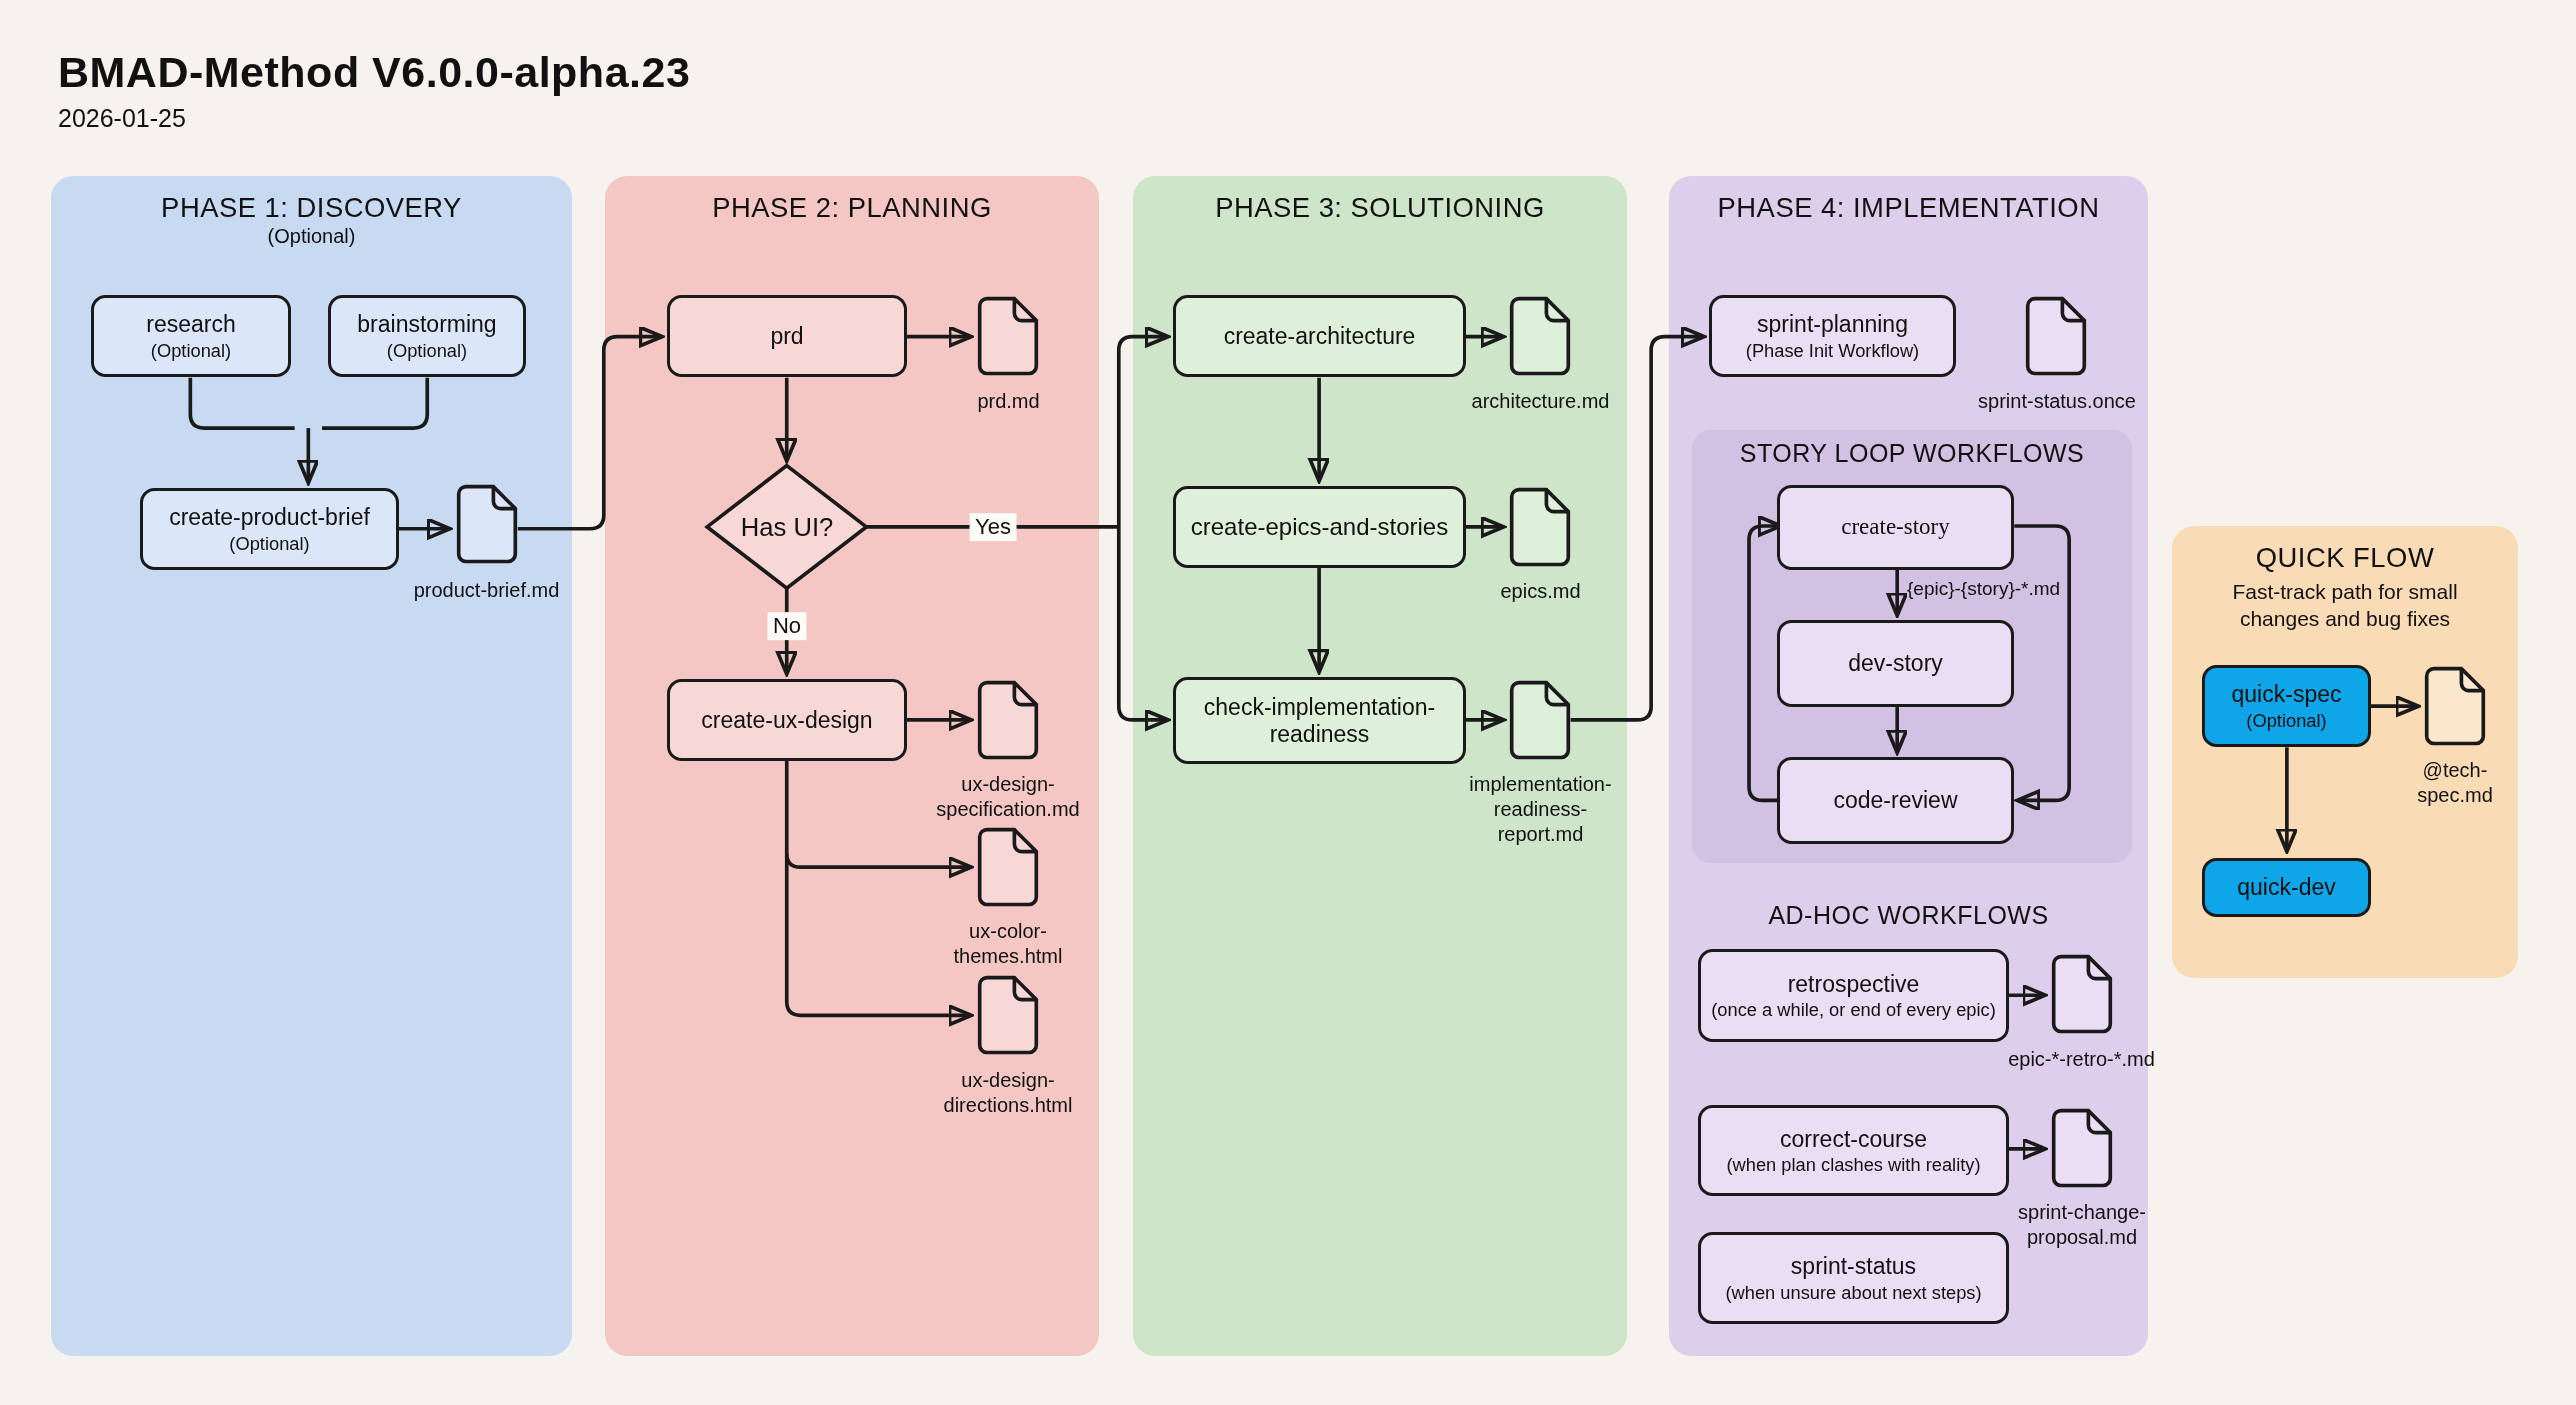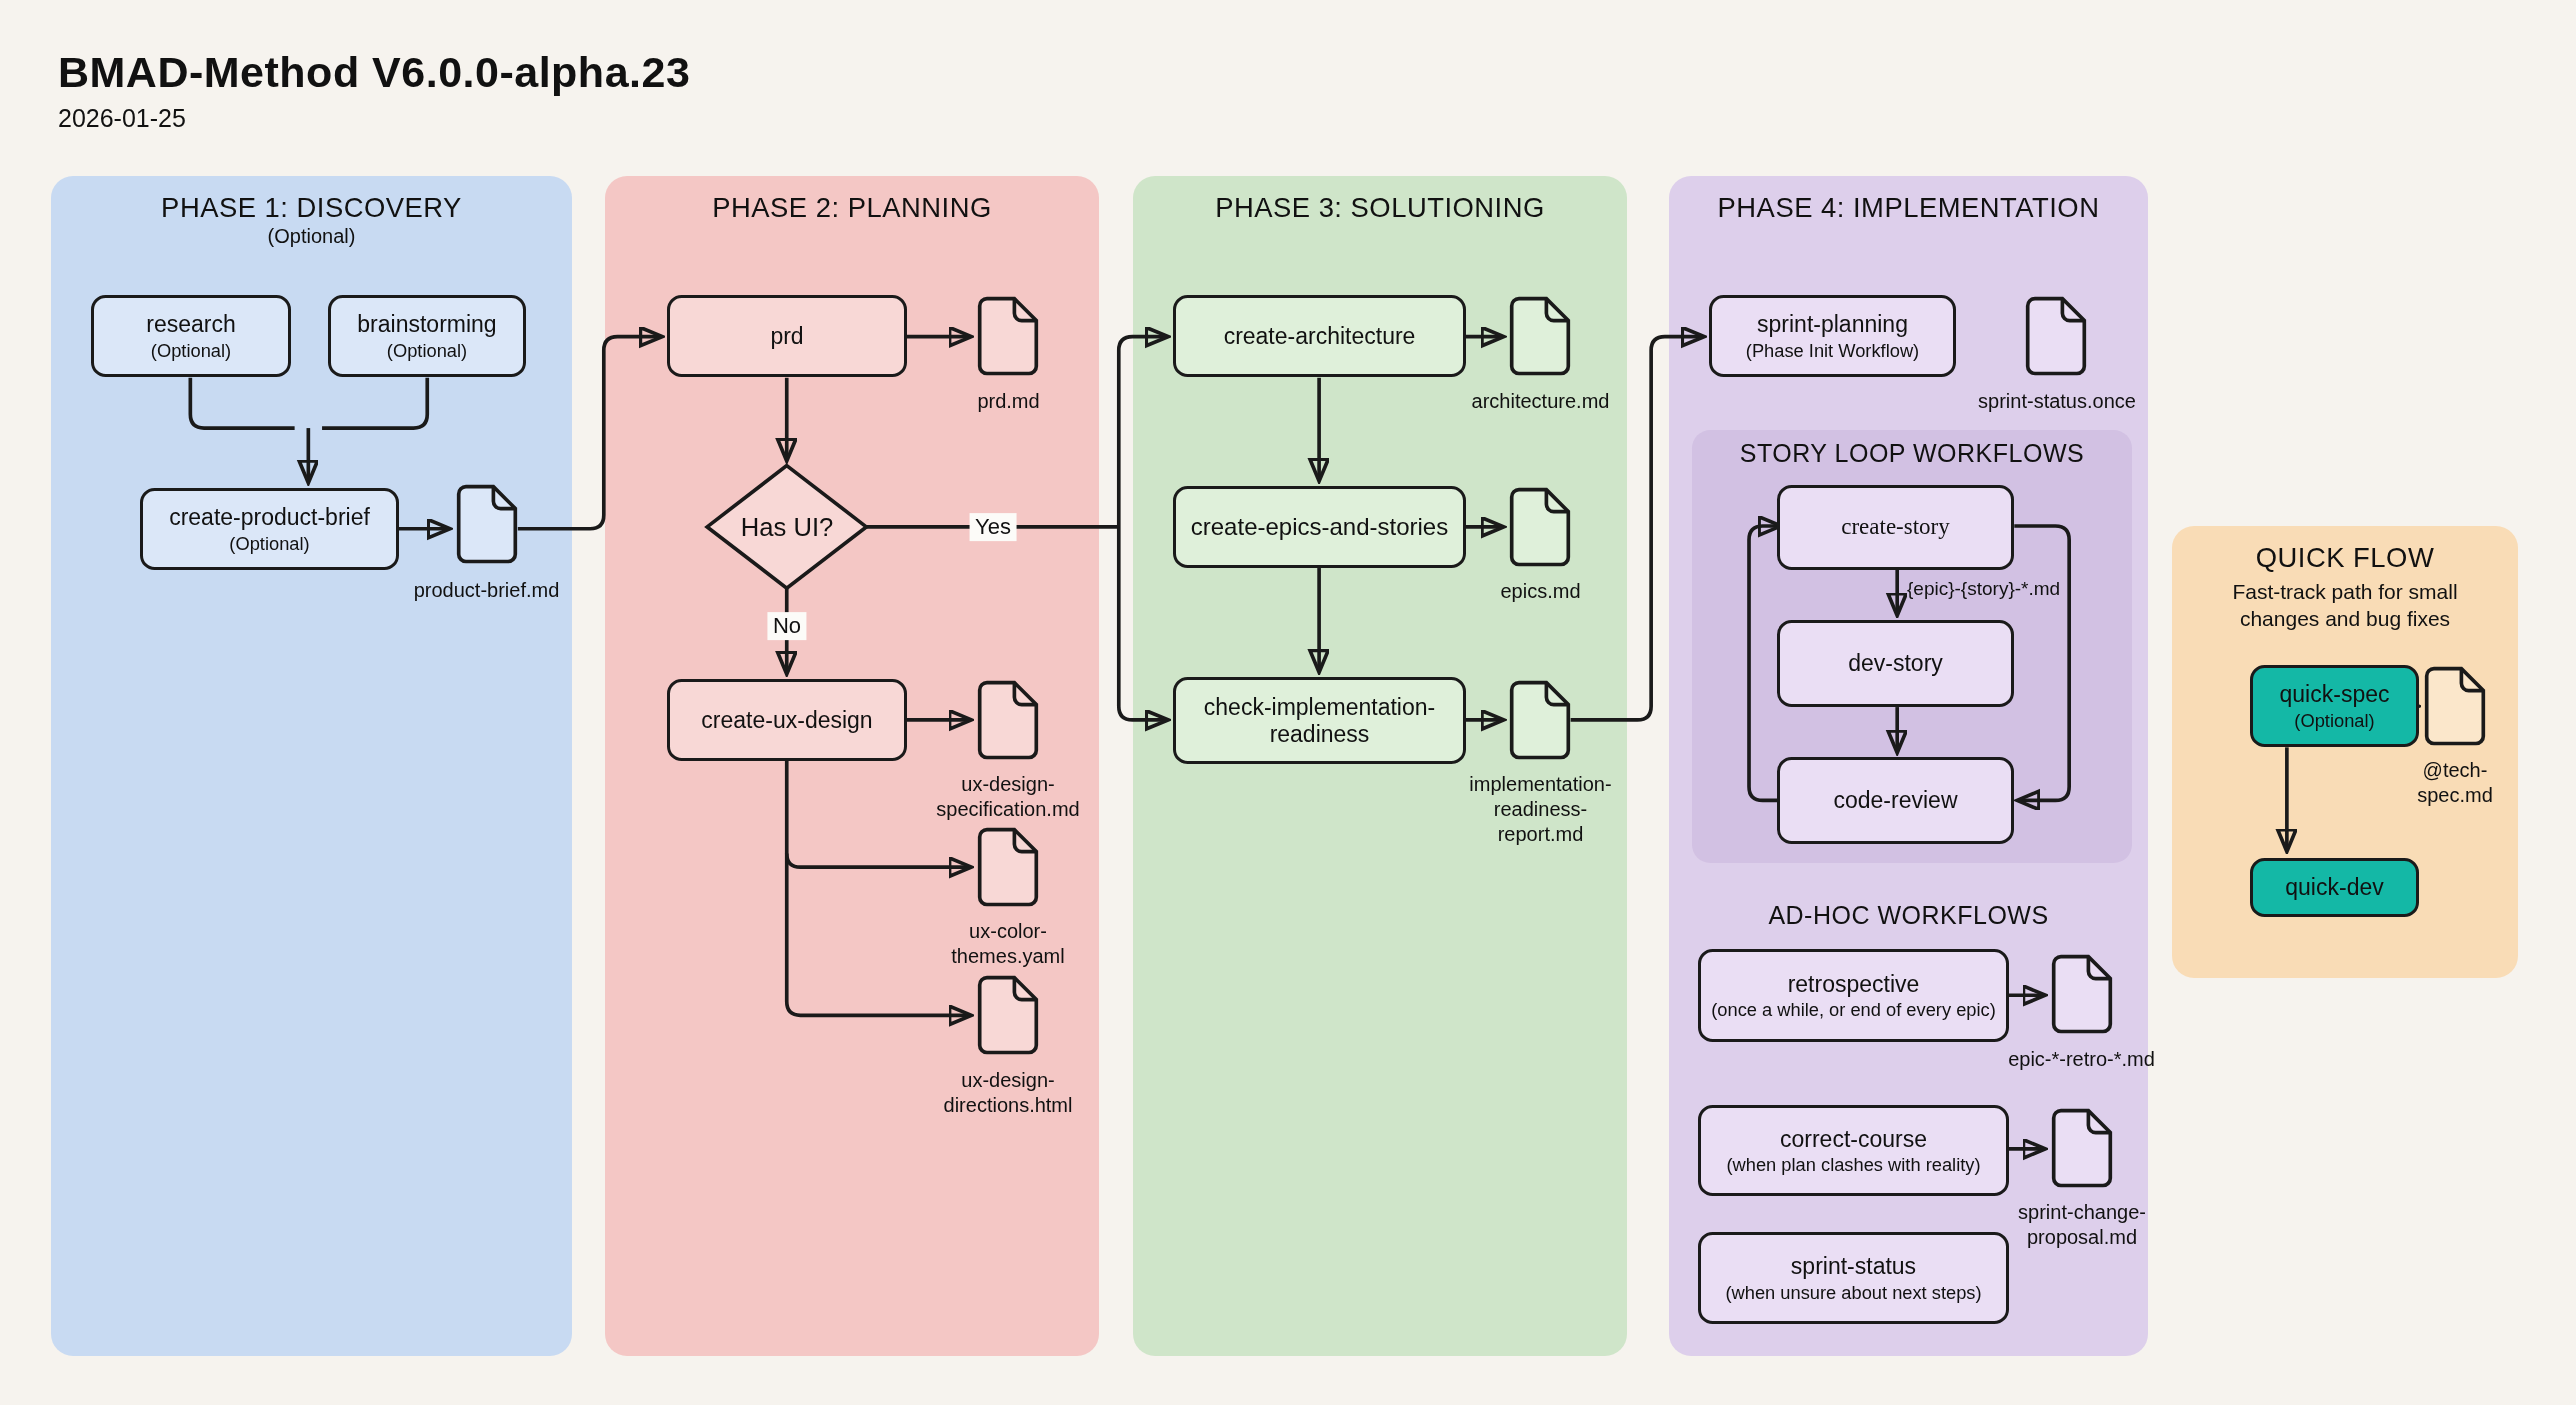--- a/index.html
+++ b/index.html
@@ -16,21 +16,21 @@
   .node{position:absolute;border:3.7px solid #1a1a1a;border-radius:14.6px;
         display:flex;flex-direction:column;align-items:center;justify-content:center;
         text-align:center;line-height:1.15;z-index:4;box-sizing:border-box;}
   .node-label{font-size:23px;white-space:nowrap;}
   .node .wrap{white-space:normal;}
   .node-sub{font-size:18.3px;margin-top:1.8px;}
   .fill-p1{background:#dbe7f8;}
   .fill-p2{background:#f8d8d6;}
   .fill-p3{background:#dff0da;}
   .fill-p4{background:#eadef4;}
-  .fill-qf{background:#14b8a6;margin-left:48px;}
+  .fill-qf{background:#0ea5e9;}
   .doc{position:absolute;z-index:4;}
   .doc-label{position:absolute;font-size:20px;line-height:1.25;text-align:center;z-index:4;}
   .chip{position:absolute;background:#fcfbf8;font-size:22px;padding:0.9px 5.5px;z-index:5;
         transform:translate(-50%,-50%);}
   .edge-label{position:absolute;font-size:19px;z-index:5;}
   .qf-subtitle{position:absolute;font-size:21px;text-align:center;line-height:1.3;}
   #lines{position:absolute;left:0;top:0;z-index:3;}
   #lines path{fill:none;stroke:#1a1a1a;stroke-width:4;}
   .diamond-label{position:absolute;font-size:25.6px;z-index:4;transform:translate(-50%,-50%);}
 </style>
@@ -142,21 +142,21 @@
   </div>
   <svg class="doc" style="left:976px;top:679px;" width="64" height="84" viewBox="0 0 70 92">
     <path d="M12,4 H42 L66,28 V78 a8,8 0 0 1 -8,8 H12 a8,8 0 0 1 -8,-8 V12 a8,8 0 0 1 8,-8 Z" fill="#f8d8d6" stroke="#1a1a1a" stroke-width="4"></path>
     <path d="M42,4 V20 a8,8 0 0 0 8,8 H66" fill="none" stroke="#1a1a1a" stroke-width="4"></path>
   </svg>
   <div class="doc-label" style="left:925px;top:772px;width:166px;">ux-design-specification.md</div>
   <svg class="doc" style="left:976px;top:826px;" width="64" height="84" viewBox="0 0 70 92">
     <path d="M12,4 H42 L66,28 V78 a8,8 0 0 1 -8,8 H12 a8,8 0 0 1 -8,-8 V12 a8,8 0 0 1 8,-8 Z" fill="#f8d8d6" stroke="#1a1a1a" stroke-width="4"></path>
     <path d="M42,4 V20 a8,8 0 0 0 8,8 H66" fill="none" stroke="#1a1a1a" stroke-width="4"></path>
   </svg>
-  <div class="doc-label" style="left:935px;top:919px;width:146px;">ux-color-themes.yaml</div>
+  <div class="doc-label" style="left:935px;top:919px;width:146px;">ux-color-themes.html</div>
   <svg class="doc" style="left:976px;top:974px;" width="64" height="84" viewBox="0 0 70 92">
     <path d="M12,4 H42 L66,28 V78 a8,8 0 0 1 -8,8 H12 a8,8 0 0 1 -8,-8 V12 a8,8 0 0 1 8,-8 Z" fill="#f8d8d6" stroke="#1a1a1a" stroke-width="4"></path>
     <path d="M42,4 V20 a8,8 0 0 0 8,8 H66" fill="none" stroke="#1a1a1a" stroke-width="4"></path>
   </svg>
   <div class="doc-label" style="left:930px;top:1068px;width:156px;">ux-design-directions.html</div>
 
   <div class="node fill-p3" style="left:1173px;top:295px;width:293px;height:82px;">
     <div class="node-label">create-architecture</div>
   </div>
   <svg class="doc" style="left:1508px;top:295px;" width="64" height="84" viewBox="0 0 70 92">

